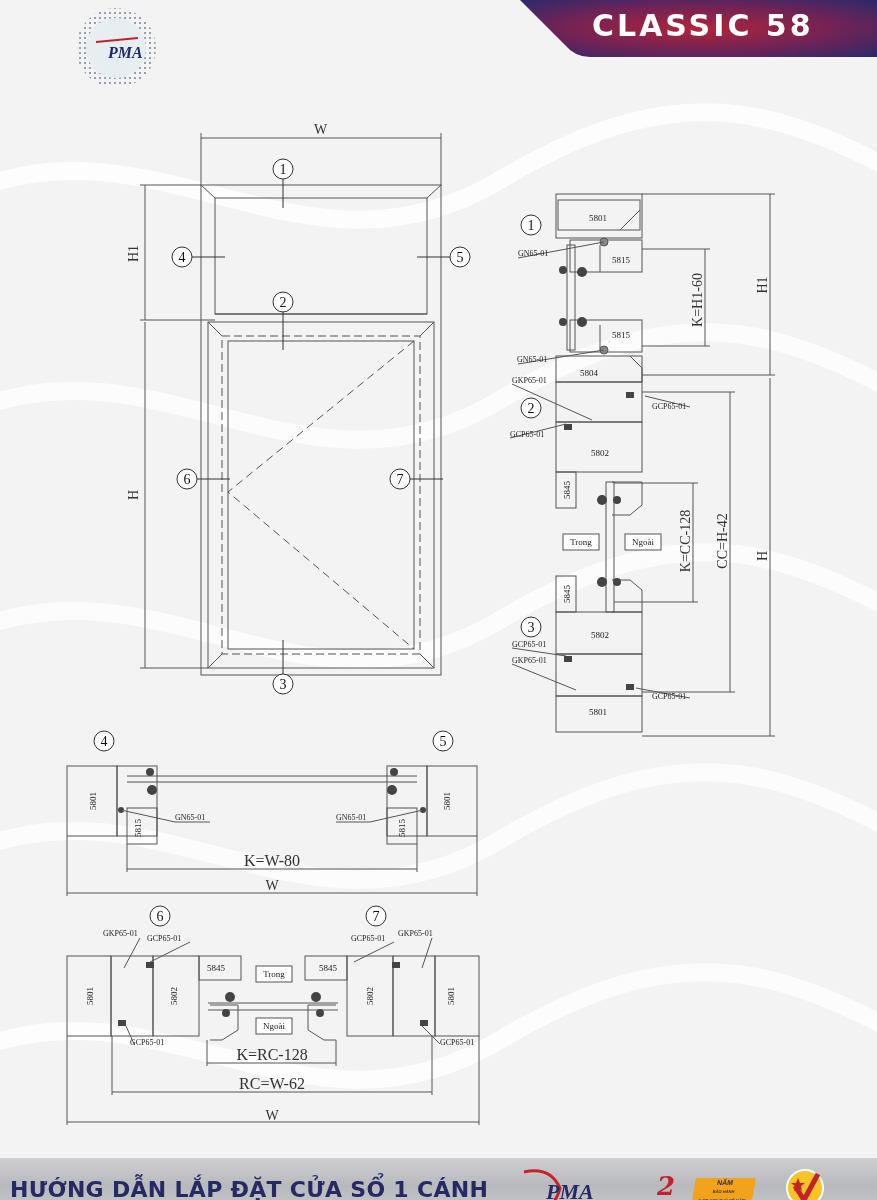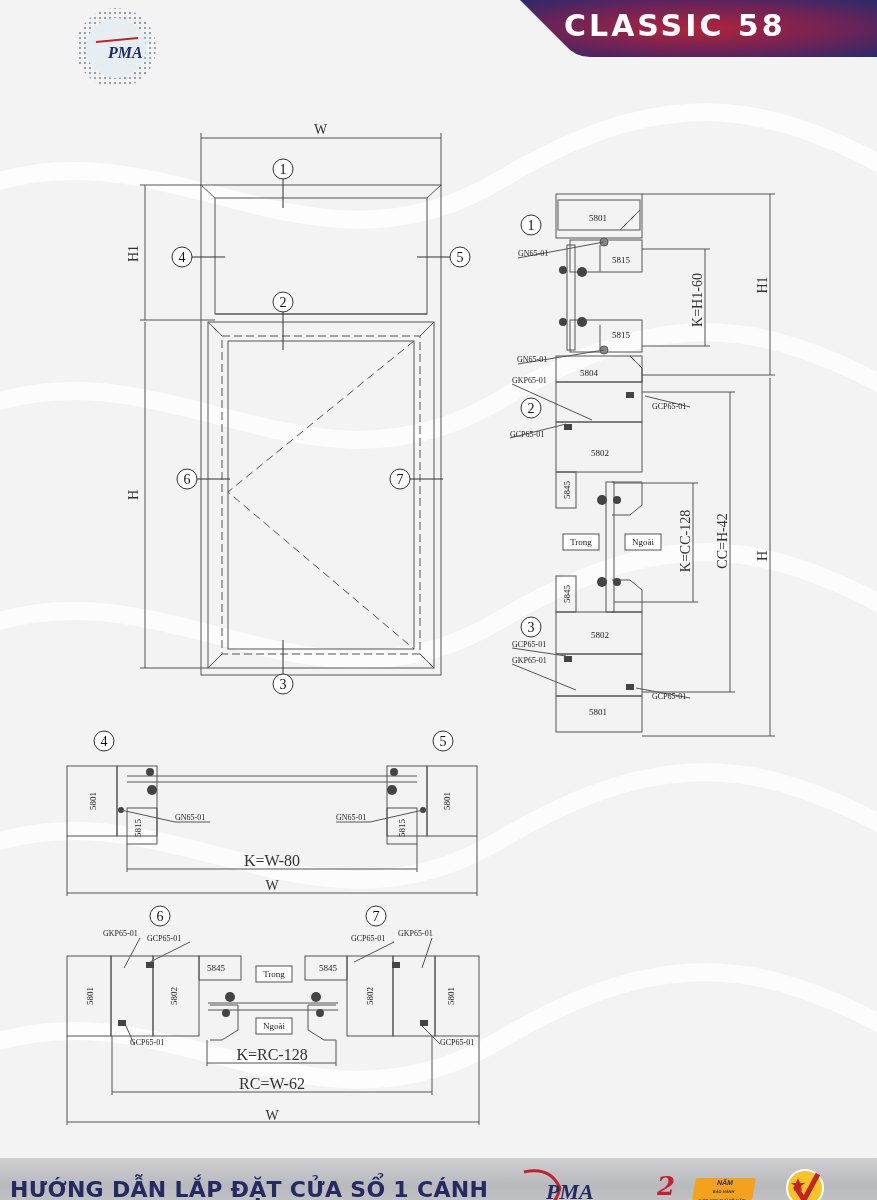--- a/index.html
+++ b/index.html
@@ -1,20 +1,20 @@
 <!DOCTYPE html>
 <html><head>
 <meta charset="utf-8">
 <style>
   html, body { margin:0; padding:0; }
   body { width:877px; height:1200px; position:relative; overflow:hidden;
          background:#f3f3f3; font-family:"Liberation Sans", sans-serif; }
   .bg-wave { position:absolute; inset:0; }
   .header-banner { position:absolute; right:0; top:0; width:357px; height:57px; }
-  .header-banner .title { position:absolute; left:44px; top:8px; font-family:"DejaVu Sans", sans-serif;
+  .header-banner .title { position:absolute; left:72px; top:8px; font-family:"DejaVu Sans", sans-serif;
          font-size:30px; letter-spacing:3px; color:#fff; font-weight:bold; }
   .watermark { position:absolute; left:68px; top:6px; width:100px; height:80px; }
   .drawing { position:absolute; left:0; top:0; }
   .footer { position:absolute; left:0; top:1126px; width:877px; height:56px;
             background:linear-gradient(180deg,#cfcfd2 0%,#b8b9bd 50%,#c9cacd 100%);margin-top:32px; }
   .footer .title { position:absolute; left:10px; top:19px; font-family:"DejaVu Sans", sans-serif;
             font-weight:bold; font-size:22px; color:#262a63; white-space:nowrap; letter-spacing:0.3px; }
   .footer .redline { position:absolute; left:0; top:55px; width:250px; height:3px; background:#c4222a; }
   .pma-logo { position:absolute; left:520px; top:8px; width:100px; height:50px; }
   .warranty { position:absolute; left:657px; top:17px; width:100px; height:30px; }

